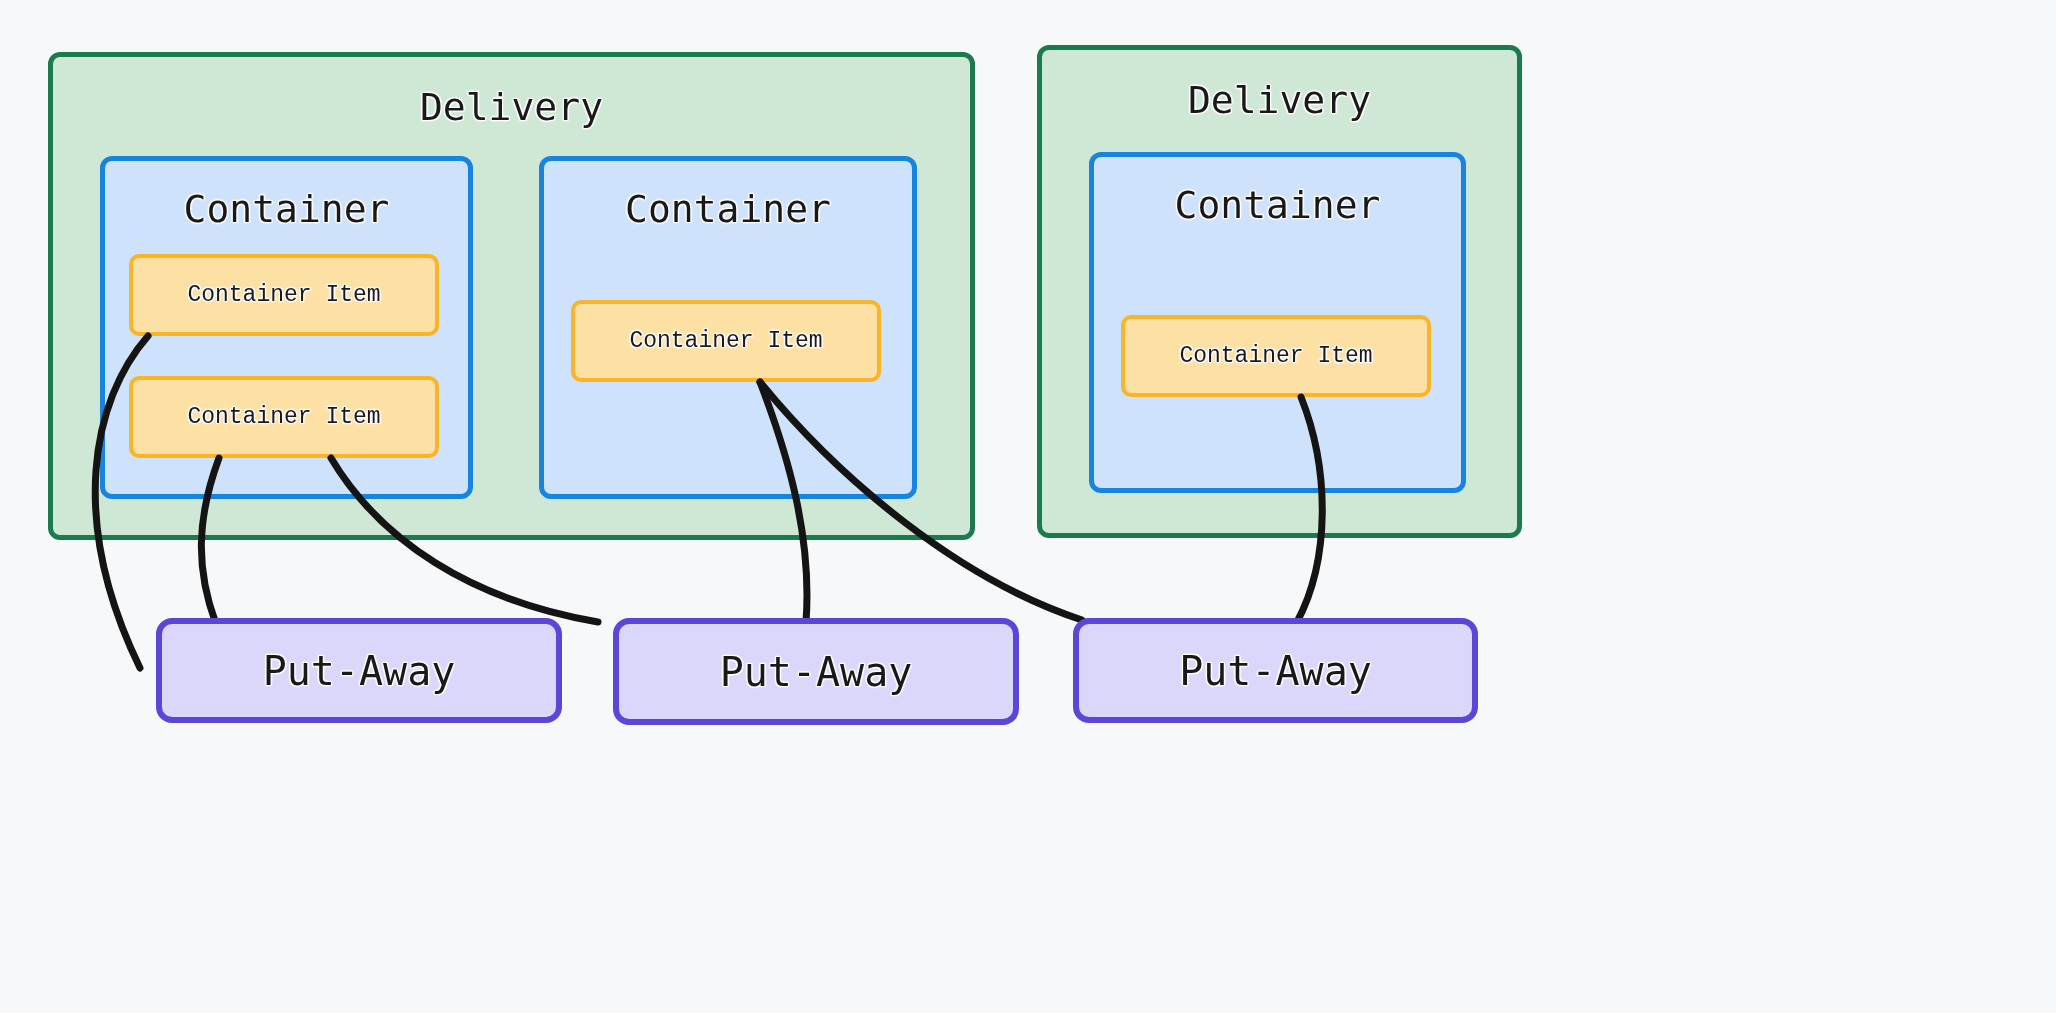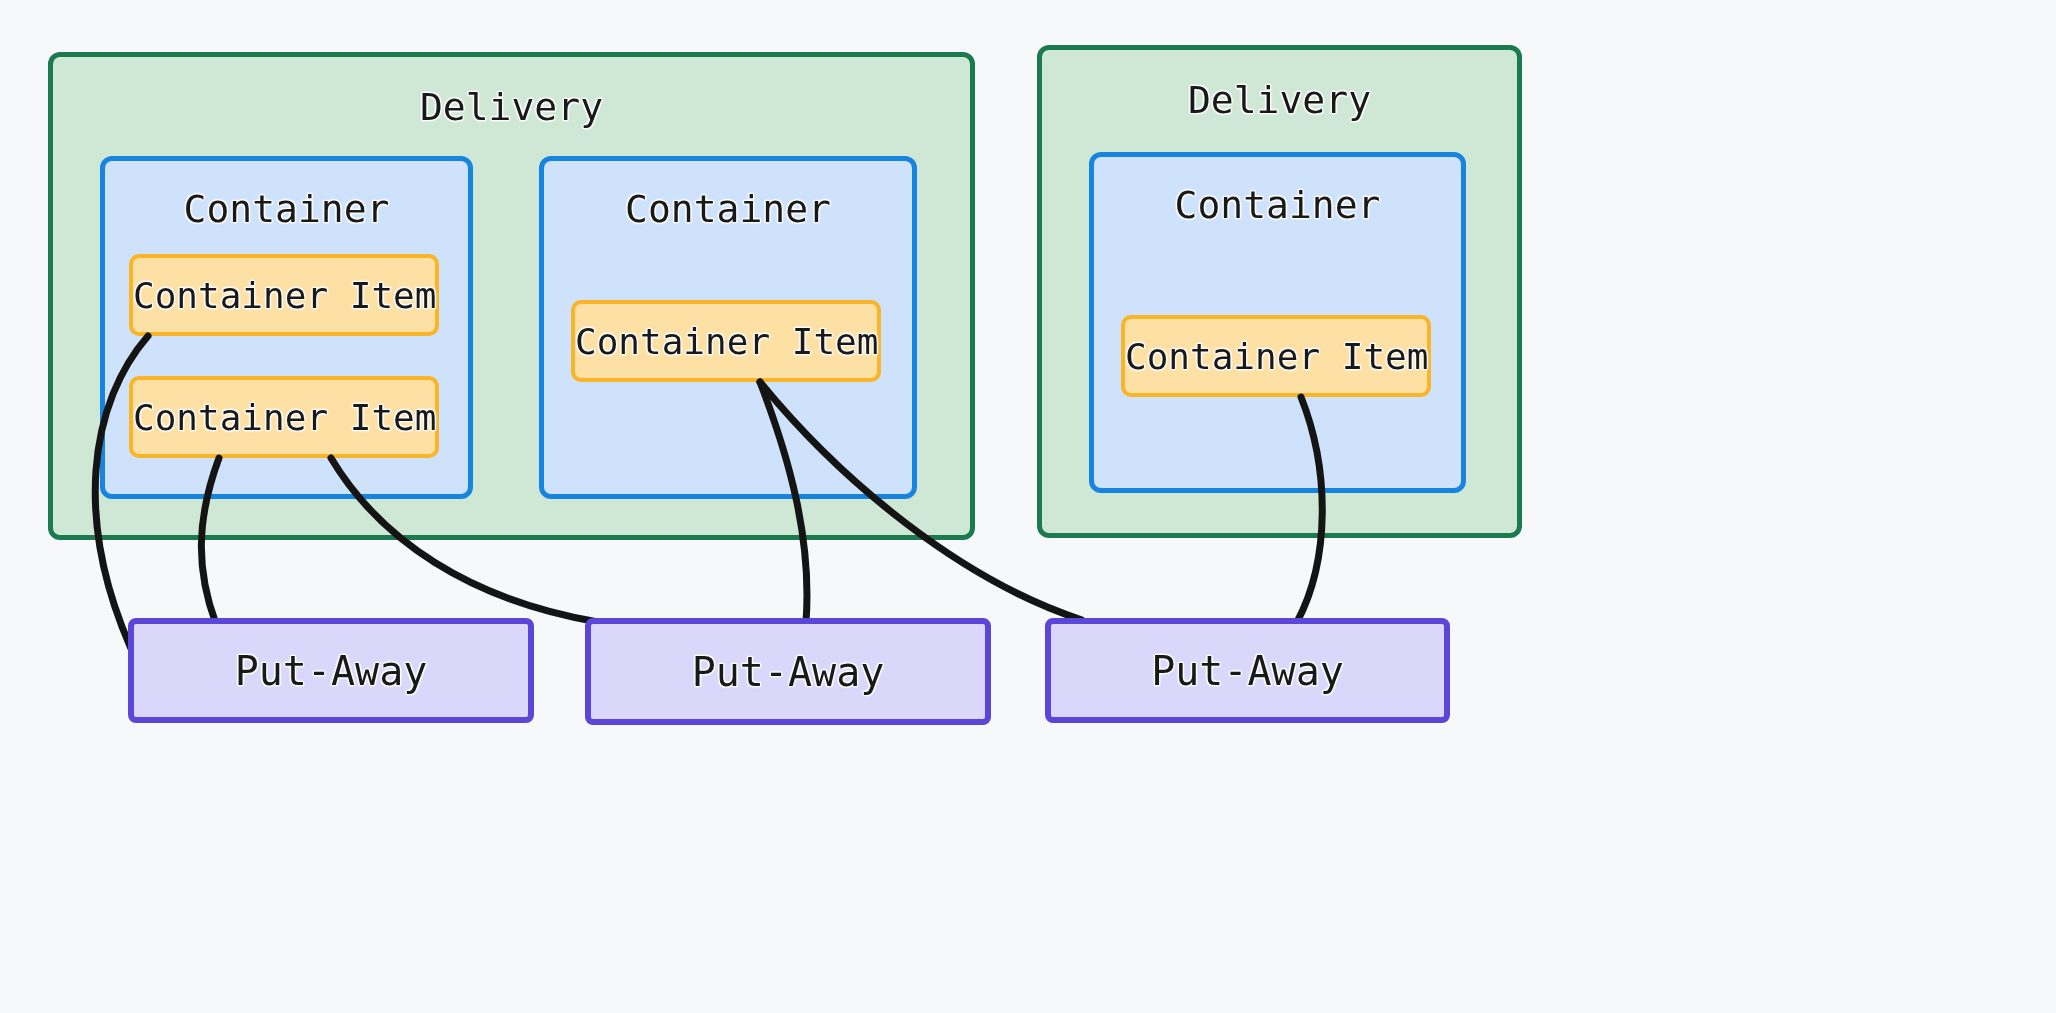--- a/index.html
+++ b/index.html
@@ -32,40 +32,41 @@
   }
   .citem{
     background:#fde0a4;
     border:4px solid #f9b428;
     border-radius:10px;
     z-index:3;
   }
   .putaway{
     background:#dbd7fa;
     border:6px solid #5b46d8;
-    border-radius:8px;
+    border-radius:16px;
     z-index:8;
+    margin-left:28px;
   }
 
   .node-title{
     position:absolute;
     left:0;right:0;
     text-align:center;
     color:#191919;
     font-family:"DejaVu Sans Mono", monospace;
     text-shadow:
       0 0 3px #fff, 0 0 3px #fff, 0 0 3px #fff,
       1px 1px 0 #fff, -1px 1px 0 #fff, 1px -1px 0 #fff, -1px -1px 0 #fff;
     white-space:nowrap;
     z-index:10;
     pointer-events:none;
   }
   .delivery > .node-title{top:28px;font-size:38px;}
   .container > .node-title{top:26px;font-size:38px;text-align:center;}
-  .citem > .node-title{top:50%;transform:translateY(-50%);font-size:36px;}
+  .citem > .node-title{top:50%;transform:translateY(-50%);font-size:23px;font-family:Liberation Mono, monospace;}
   .putaway > .node-title{top:50%;transform:translateY(-50%);font-size:40px;}
 </style>
 </head>
 <body>
 
 <div id="stage">
 
   <div class="node delivery" style="left: 48px; top: 52px; width: 927px; height: 488px;">
     <div class="node-title">Delivery</div>
   </div>

